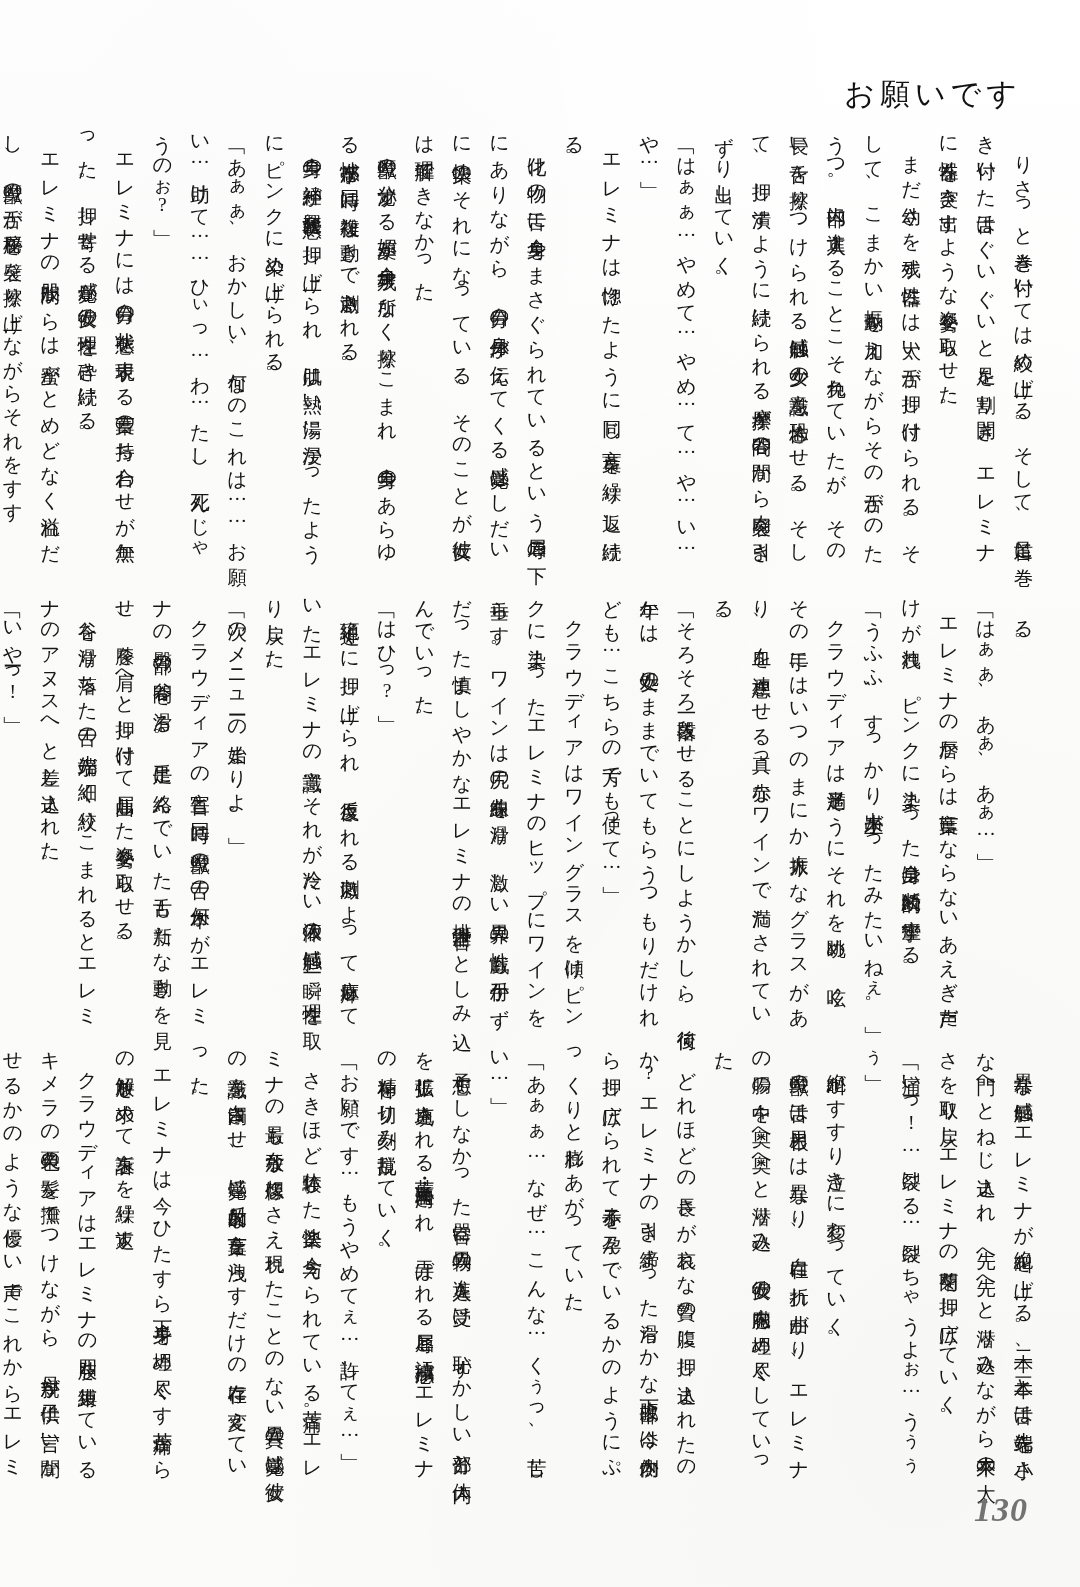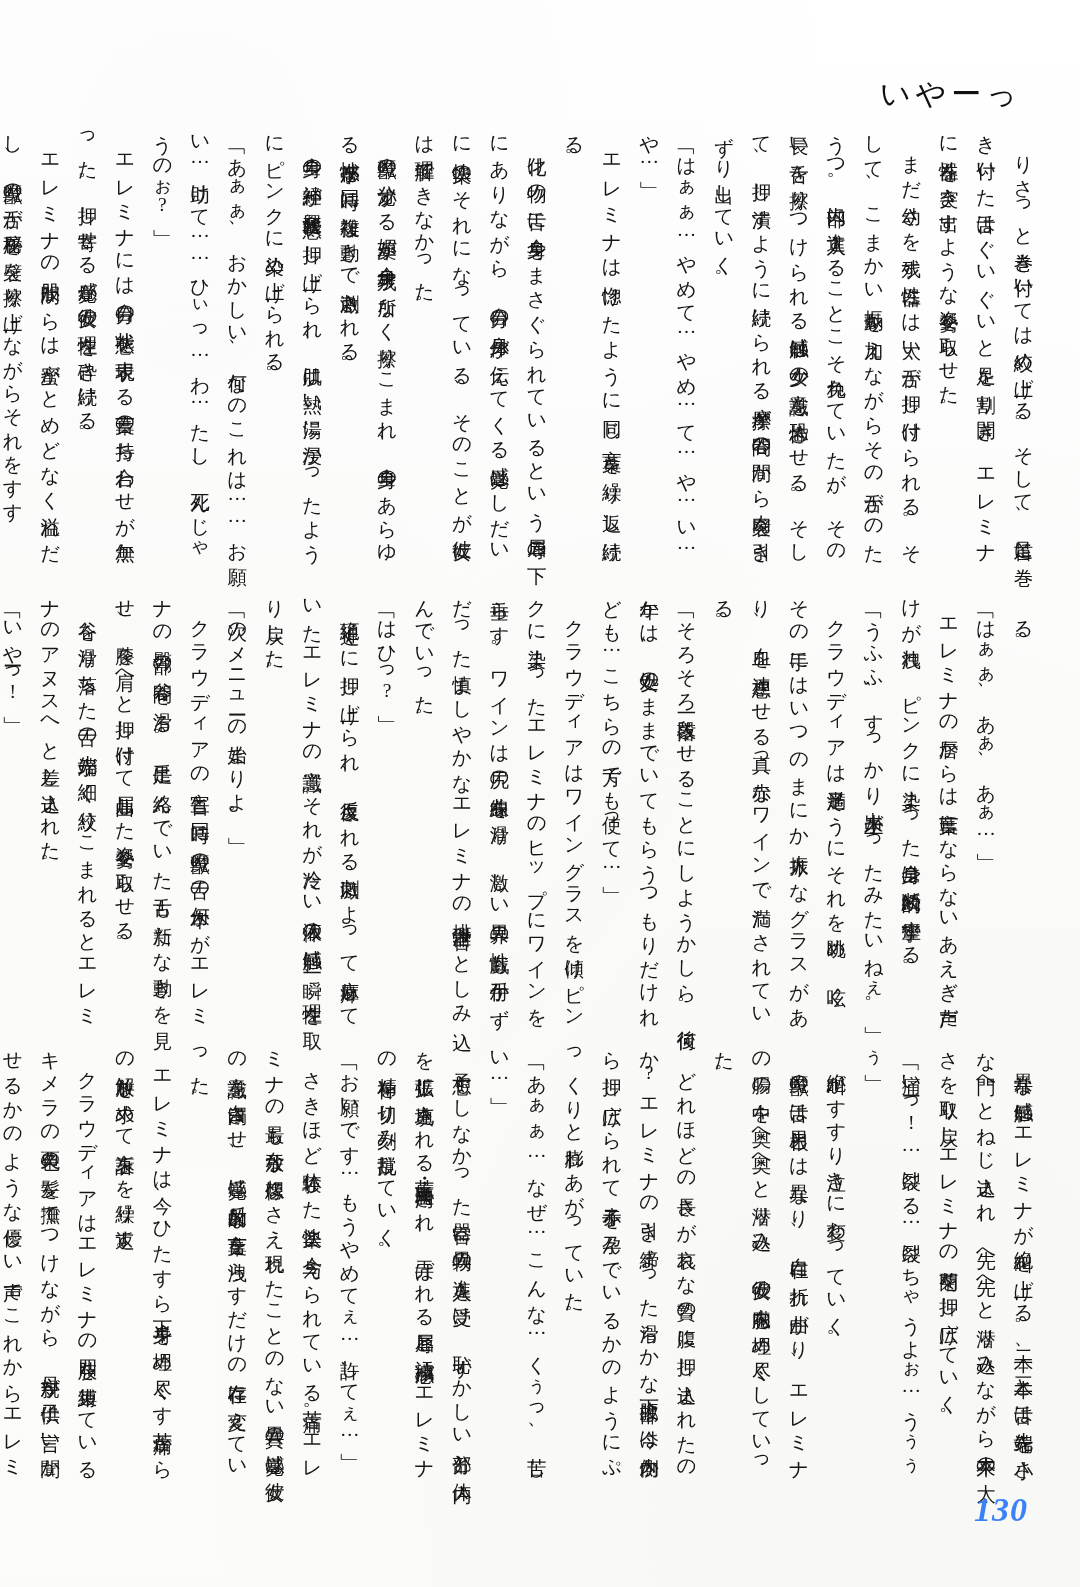--- a/index.html
+++ b/index.html
@@ -87,32 +87,32 @@
 
   
   #page-number {
     position: absolute;
     bottom: 58px;
     right: 52px;
     font-size: 34px;
     font-weight: bold;
     font-style: italic;
     letter-spacing: 1px;
-    color: #3b82f6;
+    color: #737373;
     font-family: "Liberation Serif", "DejaVu Serif", serif;
   }
 </style>
 </head>
 <body>
 
 <div id="page">
 
   <div id="paper-grain"></div>
 
-  <div id="header-title">いやーっ</div>
+  <div id="header-title">お願いです</div>
 
   <div class="block" id="block-1">
     <p>りさっと巻き付いては絞め上げる。そして、足首に巻き付いた舌はぐいぐいと足を割り開き、エレミナに性器を突き出すような姿勢を取らせた。</p>
     <p>まだ幼さを残す性器には太い舌が押し付けられる。そして、こまかい振動を加えながらその舌がのたうつ。内部に進入することこそ免れていたが、その長い舌を擦りつけられる感触は少女の意識を恐怖させる。そして、押し潰すように続けられる摩擦が谷間の間から肉襞を引きずり出していく。</p>
     <p>「はぁぁ…やめて…やめ…て…や…い…や…」</p>
     <p>エレミナは惚けたように同じ言葉を繰り返し続ける。</p>
     <p>化け物の舌に全身をまさぐられているという屈辱の下にありながら、自分の身体が伝えてくる感覚はしだいに快楽のそれになっている、そのことが彼女には理解できなかった。</p>
     <p>魔獣の分泌する媚薬が全身残す所なく擦りこまれ、全身のあらゆる性感帯が同時に複雑な動きで刺激される。</p>
     <p>全身の神経が興奮状態に押し上げられ、肌は熱い湯に浸かったようにピンクに染め上げられる。</p>
     <p>「あぁぁ、おかしい、何なのこれは……お願い…助けて……ひぃっ…わ…たし、死んじゃうのぉ?」</p>

